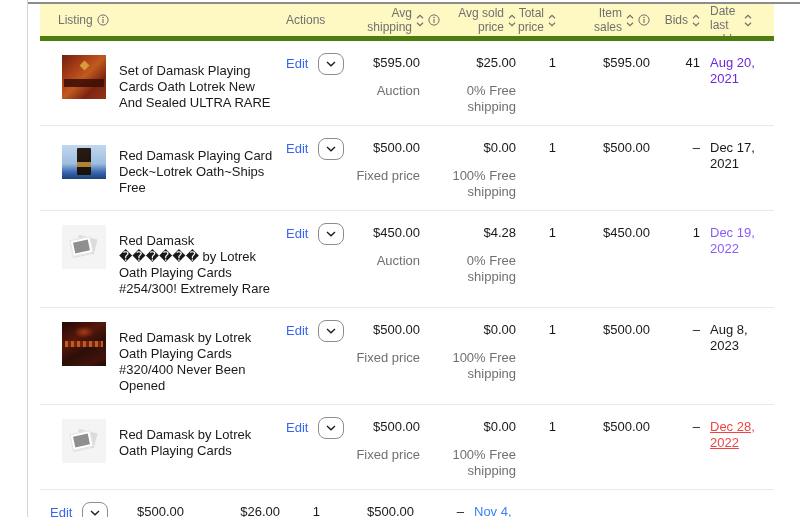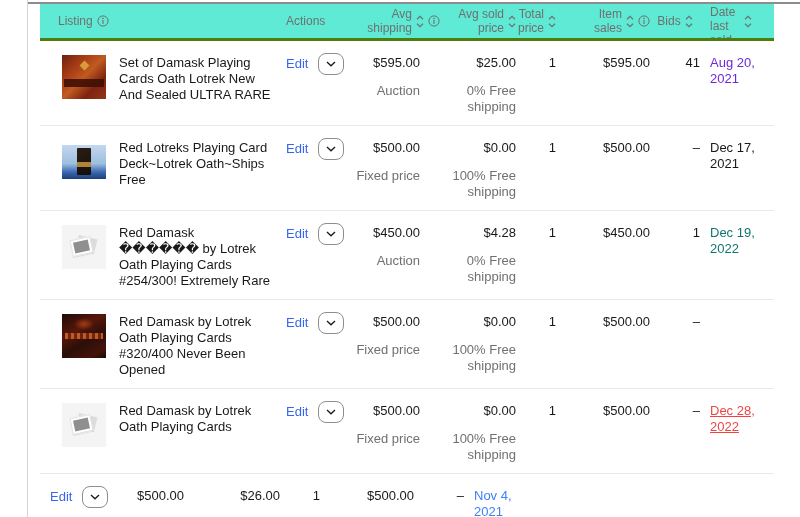--- a/index.html
+++ b/index.html
@@ -10,53 +10,53 @@
   }
   .top-divider{position:absolute;top:2px;left:27px;right:0;height:2px;background:#8c8c8c;}
   .left-divider{position:absolute;top:0;left:27px;bottom:0;width:1px;background:#d4d4d4;}
 
   .table{position:absolute;left:40px;top:4px;width:734px;}
   *{box-sizing:border-box;}
 
   
   .thead{
     display:flex;align-items:center;height:37px;overflow:hidden;
-    background:#5eead4;border-bottom:3px solid #4d7c0f;
+    background:#fef9c3;border-bottom:5px solid #4d7c0f;
   }
   .hcell{
     display:flex;align-items:center;gap:4px;
     font-size:12px;line-height:14px;color:#707070;
   }
   .hdr-label{white-space:normal;}
   .sort-icon,.info-icon{display:inline-flex;flex:none;align-items:center;}
 
   
   .col-listing{width:236px;}
   .col-actions{width:68px;padding-left:10px;}
   .col-avg_sold_price{width:76px;justify-content:flex-end;text-align:right;}
   .col-avg_shipping{width:96px;justify-content:flex-end;text-align:right;}
   .col-total_sold{width:40px;justify-content:flex-end;text-align:right;}
   .col-item_sales{width:94px;justify-content:flex-end;text-align:right;}
-  .col-bids{width:50px;justify-content:center;text-align:right;}
+  .col-bids{width:50px;justify-content:flex-end;text-align:right;}
   .col-date_last_sold{width:74px;padding-left:10px;}
   .hcell.col-listing{padding-left:18px;}
   .hcell.col-avg_sold_price .hdr-label{max-width:52px;}
   .hcell.col-avg_shipping .hdr-label{max-width:50px;}
   .hcell.col-total_sold .hdr-label{max-width:28px;}
   .hcell.col-item_sales .hdr-label{max-width:32px;}
   .hcell.col-date_last_sold .hdr-label{max-width:30px;margin-top:10px;}
 
   
   .row{
     display:flex;align-items:flex-start;
     padding:14px 0 10px 0;border-bottom:1px solid #e9e9e9;
   }
   .cell{font-size:13px;line-height:16px;}
   .col-listing.cell{display:flex;gap:13px;padding-left:22px;}
-  .title{width:157px;color:#191919;cursor:pointer;}
+  .title{width:157px;color:#191919;cursor:pointer;margin-top:8px;}
   .val{color:#191919;white-space:nowrap;}
   .sub{color:#707070;margin-top:12px;}
 
   
   .col-actions.cell{display:flex;align-items:center;gap:10px;margin-top:-2px;}
   .edit{color:#3665f3;font-size:13px;text-decoration:none;cursor:pointer;}
   .dd{
     width:26px;height:22px;border:1px solid #8d8d8d;border-radius:8px;background:#fff;
     display:inline-flex;align-items:center;justify-content:center;cursor:pointer;padding:0;
   }
@@ -219,21 +219,21 @@
   </div>
       <div class="row">
     <div class="cell col-listing">
       <div class="thumb">
         <div class="art art--blue-card-deck">
           <div class="l1"></div>
               <div class="l2"></div>
               <div class="l3"></div>
         </div>
       </div>
-      <div class="title">Red Lotreks Playing Card Deck~Lotrek Oath~Ships Free</div>
+      <div class="title">Red Damask Playing Card Deck~Lotrek Oath~Ships Free</div>
     </div>
     <div class="cell col-actions">
       <a class="edit">Edit</a>
       <button class="dd">
         <span style="display:inline-flex;">
           <svg width="10" height="6" viewBox="0 0 10 6">
                 <path d="M1 1 L5 4.8 L9 1" fill="none" stroke="#191919" stroke-width="1.3"></path>
               </svg>
         </span>
       </button>
@@ -276,21 +276,21 @@
       <div class="val">$450.00</div>
       <div class="sub">Auction</div>
     </div>
     <div class="cell col-avg_shipping">
       <div class="val">$4.28</div>
       <div class="sub" style="white-space:normal;">0% Free shipping</div>
     </div>
     <div class="cell col-total_sold val">1</div>
     <div class="cell col-item_sales val">$450.00</div>
     <div class="cell col-bids val">1</div>
-    <div class="cell col-date_last_sold" style="color:#0f766e;">Dec 19, 2022</div>
+    <div class="cell col-date_last_sold" style="color:#8b5cf6;">Dec 19, 2022</div>
   </div>
       <div class="row">
     <div class="cell col-listing">
       <div class="thumb">
         <div class="art art--dark-red-pattern">
           <div class="l1"></div>
               <div class="l2"></div>
         </div>
       </div>
       <div class="title">Red Damask by Lotrek Oath Playing Cards #320/400 Never Been Opened</div>
@@ -309,20 +309,21 @@
       <div class="val">$500.00</div>
       <div class="sub">Fixed price</div>
     </div>
     <div class="cell col-avg_shipping">
       <div class="val">$0.00</div>
       <div class="sub" style="white-space:normal;">100% Free shipping</div>
     </div>
     <div class="cell col-total_sold val">1</div>
     <div class="cell col-item_sales val">$500.00</div>
     <div class="cell col-bids val">–</div>
+    <div class="cell col-date_last_sold" style="color:#191919;">Aug 8, 2023</div>
   </div>
       <div class="row">
     <div class="cell col-listing">
       <div class="thumb">
         <div class="art art--photo-placeholder">
           <div class="l1"></div>
               <div class="l2"></div>
               <div class="l3"></div>
         </div>
       </div>

